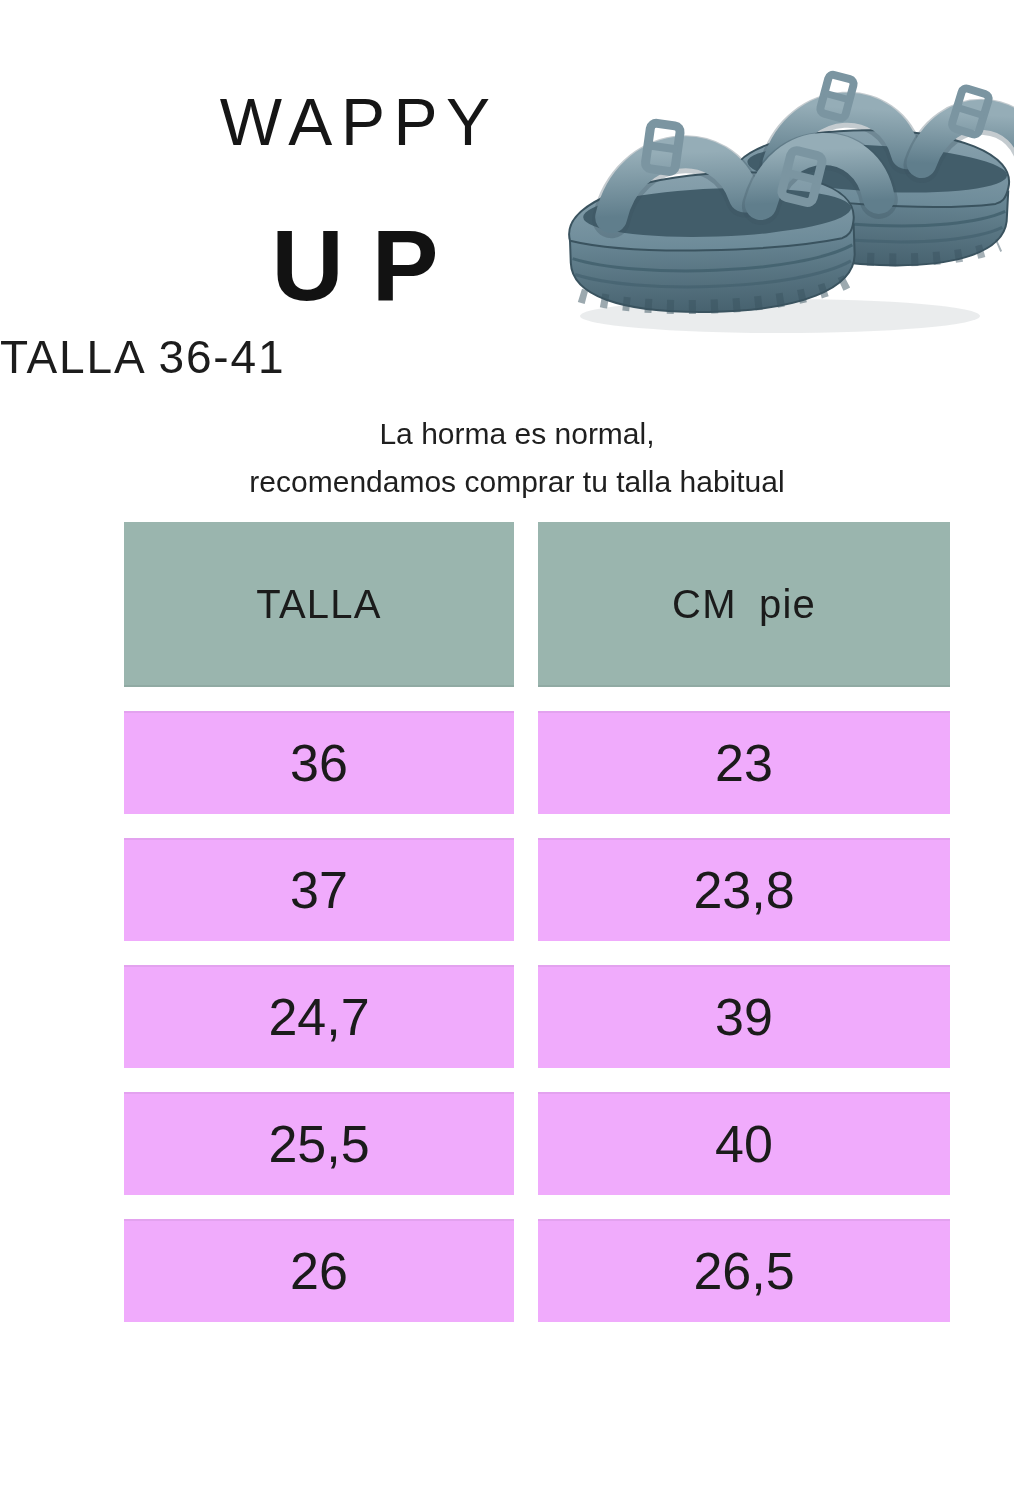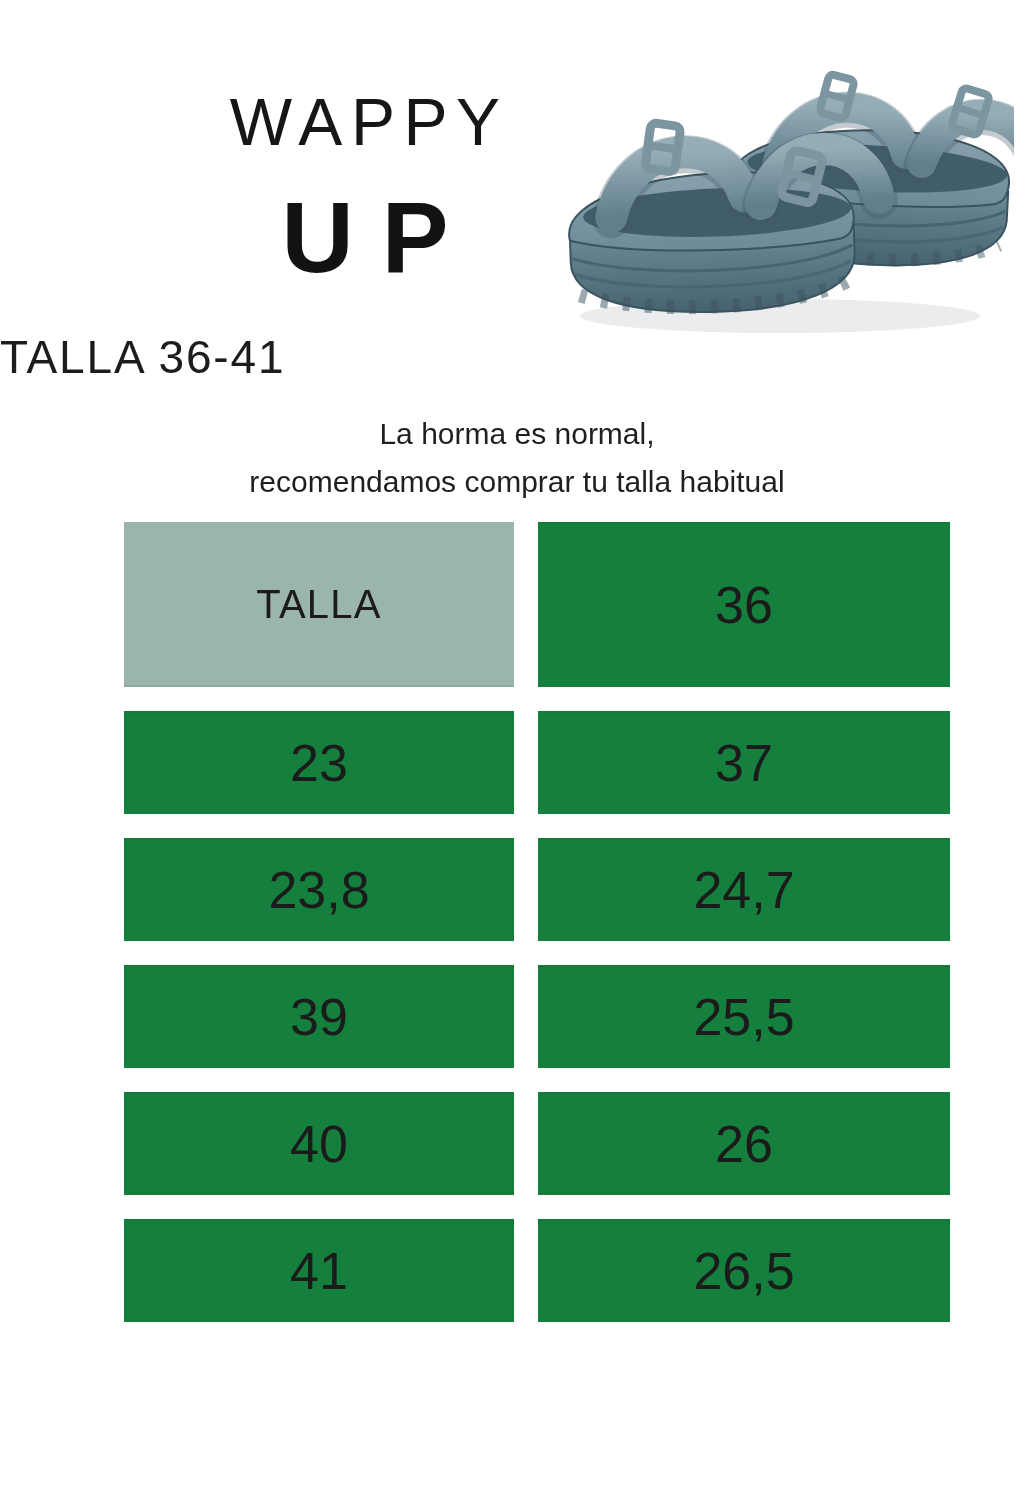--- a/index.html
+++ b/index.html
@@ -14,35 +14,35 @@
     width: 1034px;
     height: 1500px;
     margin: 0 auto;
     background: #ffffff;
     overflow: hidden;
   }
 
   
   .brand {
     position: absolute;
-    left: 150px;
+    left: 140px;
     top: 84px;
     width: 430px;
     text-align: center;
   }
   .brand-line1 {
     font-size: 66px;
     font-weight: 400;
     letter-spacing: 0.13em;
     padding-left: 0.13em; 
     color: #161616;
     white-space: nowrap;
   }
   .brand-line2 {
-    margin-top: 20px;
+    margin-top: 48px;
     font-size: 100px;
     font-weight: 700;
     letter-spacing: 0.28em;
     padding-left: 0.28em;
     color: #121212;
     white-space: nowrap;
   }
 
   
   .product-photo {
@@ -98,21 +98,21 @@
   }
   .cell.header {
     background: #9ab5ae;
     font-size: 40px;
     letter-spacing: 0.03em;
     color: #1b1b1b;
     box-shadow: inset 0 -2px 0 rgba(0,0,0,0.06);
   }
   .cell.header.cm { word-spacing: 10px; }
   .cell.body {
-    background: #15803d;
+    background: #f0abfc;
     font-size: 52px;
     color: #1b1b1b;
     box-shadow: inset 0 2px 0 rgba(0,0,0,0.05);
   }
 </style>
 </head>
 <body>
 
 <div class="page">
 
@@ -192,32 +192,32 @@
 
   <div class="size-range-title">TALLA 36-41</div>
 
   <div class="fit-note">
     <div>La horma es normal,</div>
     <div>recomendamos comprar tu talla habitual</div>
   </div>
 
   <div class="size-table">
     <div class="cell header">TALLA</div>
+    <div class="cell header cm">CM pie</div>
 
     <div class="cell body">36</div>
     <div class="cell body">23</div>
 
     <div class="cell body">37</div>
     <div class="cell body">23,8</div>
 
     <div class="cell body">24,7</div>
 
     <div class="cell body">39</div>
     <div class="cell body">25,5</div>
 
     <div class="cell body">40</div>
     <div class="cell body">26</div>
 
-    <div class="cell body">41</div>
     <div class="cell body">26,5</div>
   </div>
 
 </div>
 
 </body></html>

